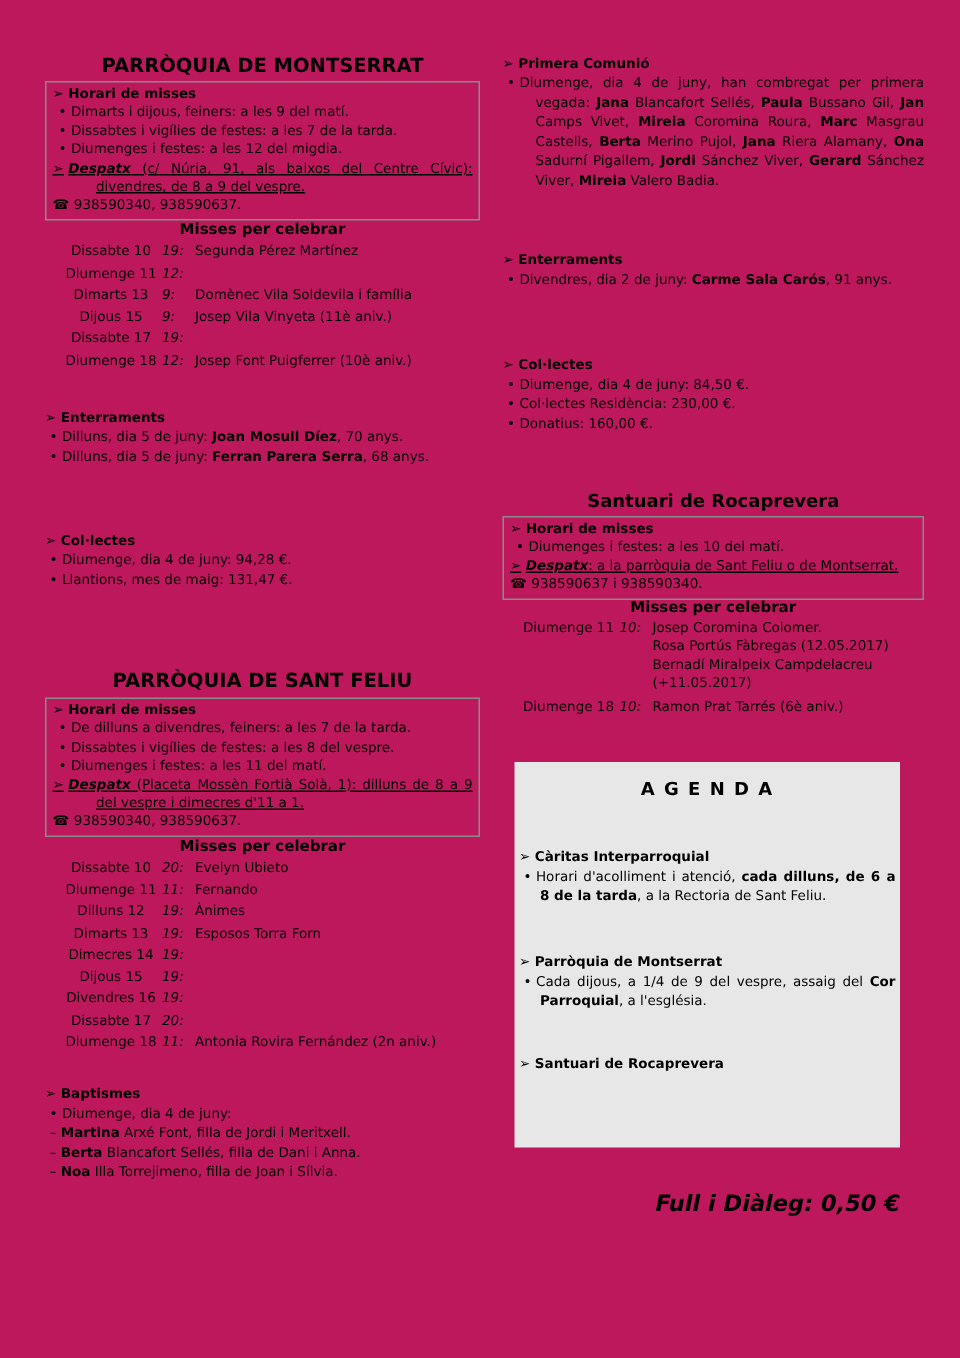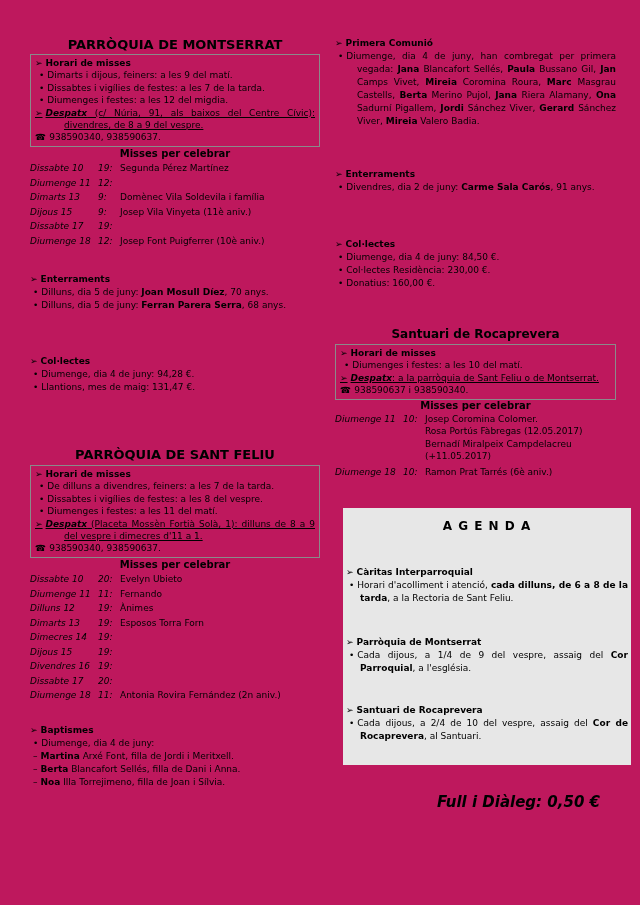--- a/index.html
+++ b/index.html
@@ -15,29 +15,29 @@
 
   .hbox{border:1px solid #8a8a8a;padding:2px 4px;line-height:12.4px;}
   .hhead{font-weight:bold;}
   .arr{margin-right:3px;}
   .glyph{margin-right:3px;}
   .bline{padding-left:13px;text-indent:-9px;}
   .desp{padding-left:29px;text-indent:-29px;text-align:justify;text-decoration:underline;}
 
   .mhead{font-size:10px;font-weight:bold;text-align:center;}
   .mrow{display:flex;line-height:14.5px;}
-  .mday{flex:0 0 68px;font-style:italic;}
+  .mday{flex:0 0 68px;margin-left:10px;text-align:center;}
   .mtime{flex:0 0 22px;font-style:italic;}
   .mtxt{flex:1;}
   .rrows .mrow{line-height:12.4px;margin-bottom:3px;}
 
   .shead{font-weight:bold;}
   .bp{padding-left:22px;text-indent:-19px;text-align:justify;}
 
-  .agenda{position:absolute;left:8px;width:288px;height:257px;background:#e7e7e7;}
+  .agenda{position:absolute;left:8px;width:257px;height:257px;background:#e7e7e7;}
   .agenda-title{position:absolute;top:12px;left:0;right:0;text-align:center;
                 font-weight:bold;font-size:12px;letter-spacing:1px;}
   .ag-sec{position:absolute;left:3px;right:3px;}
   .ag-sec .bp{padding-left:14px;text-indent:-11px;}
 
   .footer{position:absolute;top:796px;left:0;right:16px;text-align:right;
           font-weight:bold;font-style:italic;font-size:15px;}
 </style>
 </head>
 <body>
@@ -313,22 +313,19 @@
         </div>
         <div class="bp">
           <span class="glyph">•</span><span><span>Cada dijous, a 1/4 de 9 del vespre, assaig del </span><span style="font-weight: bold;">Cor Parroquial</span><span>, a l'església.</span></span>
         </div>
       </div>
 
       <div class="ag-sec" style="top:196px">
         <div class="shead">
           <span class="arr">➢</span><span>Santuari de Rocaprevera</span>
         </div>
-        <div class="bp">
-          <span class="glyph">•</span><span><span>Cada dijous, a 2/4 de 10 del vespre, assaig del </span><span style="font-weight: bold;">Cor de Rocaprevera</span><span>, al Santuari.</span></span>
-        </div>
       </div>
     </div>
 
     <div class="footer">Full i Diàleg: 0,50 €</div>
 
   </div>
 </div>
 
 </body></html>

